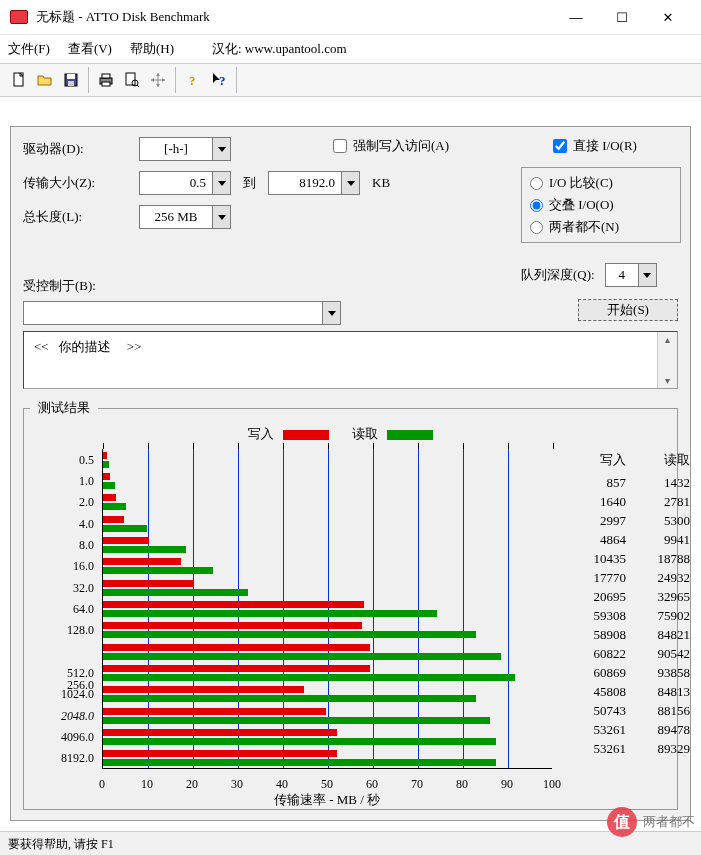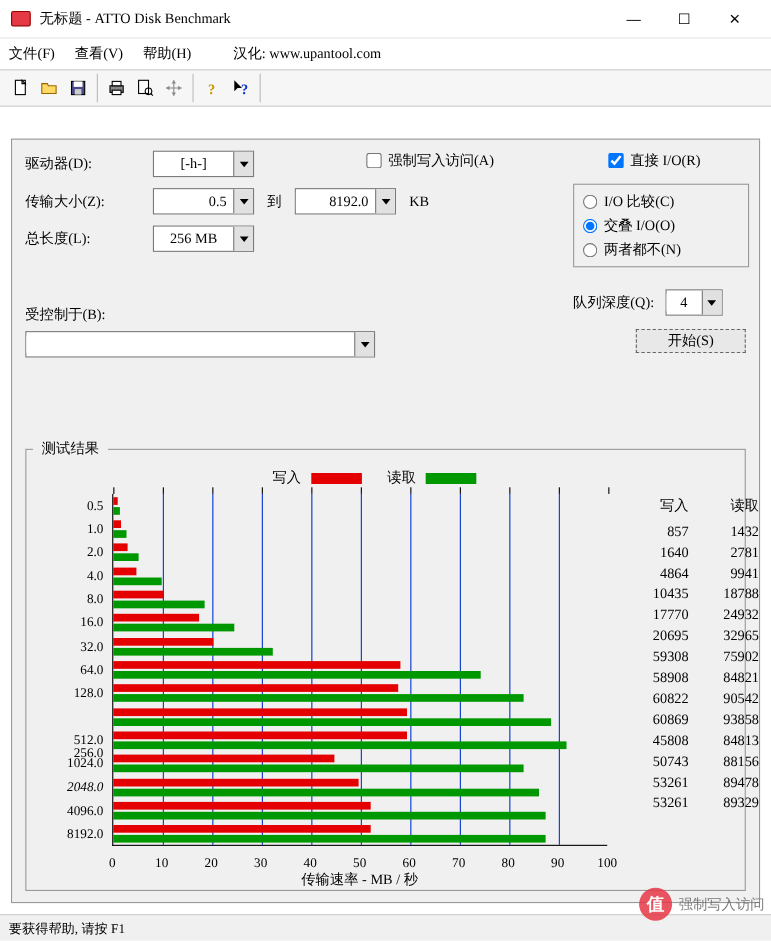--- a/index.html
+++ b/index.html
@@ -252,20 +252,31 @@
     <div class="combo">
       <input style="width: 298px;" value="">
       <div class="arrow">
           <div class="arrow-down"></div>
         </div>
     </div>
   </div>
 
   <div class="start-btn">开始(S)</div>
 
+  <div class="desc-box">
+    <div class="desc-text">
+      <span>&lt;&lt;</span>&nbsp;&nbsp;
+      <span>你的描述</span>&nbsp;&nbsp;&nbsp;&nbsp;
+      <span>&gt;&gt;</span>
+    </div>
+    <div class="desc-scroll">
+      <div class="sc-arrow">▴</div>
+      <div class="sc-arrow">▾</div>
+    </div>
+  </div>
 
   <fieldset class="results">
     <legend>测试结果</legend>
 
     <div class="legend-row">
       <span>写入</span>
       <span class="swatch sw-red"></span>
       <span>读取</span>
       <span class="swatch sw-green"></span>
     </div>
@@ -363,20 +374,24 @@
         <div id="tbody">
             <div class="trow">
               <span>857</span>
               <span>1432</span>
             </div>
             <div class="trow">
               <span>1640</span>
               <span>2781</span>
             </div>
             <div class="trow">
+              <span>2997</span>
+              <span>5300</span>
+            </div>
+            <div class="trow">
               <span>4864</span>
               <span>9941</span>
             </div>
             <div class="trow">
               <span>10435</span>
               <span>18788</span>
             </div>
             <div class="trow">
               <span>17770</span>
               <span>24932</span>
@@ -420,14 +435,14 @@
           </div>
       </div>
     </div>
   </fieldset>
 </div>
 
 <div class="statusbar">要获得帮助, 请按 F1</div>
 
 <div class="watermark">
   <div class="badge">值</div>
-  <div class="wm-text">强制写入访问</div>
+  <div class="wm-text">两者都不</div>
 </div>
 
 </body></html>

